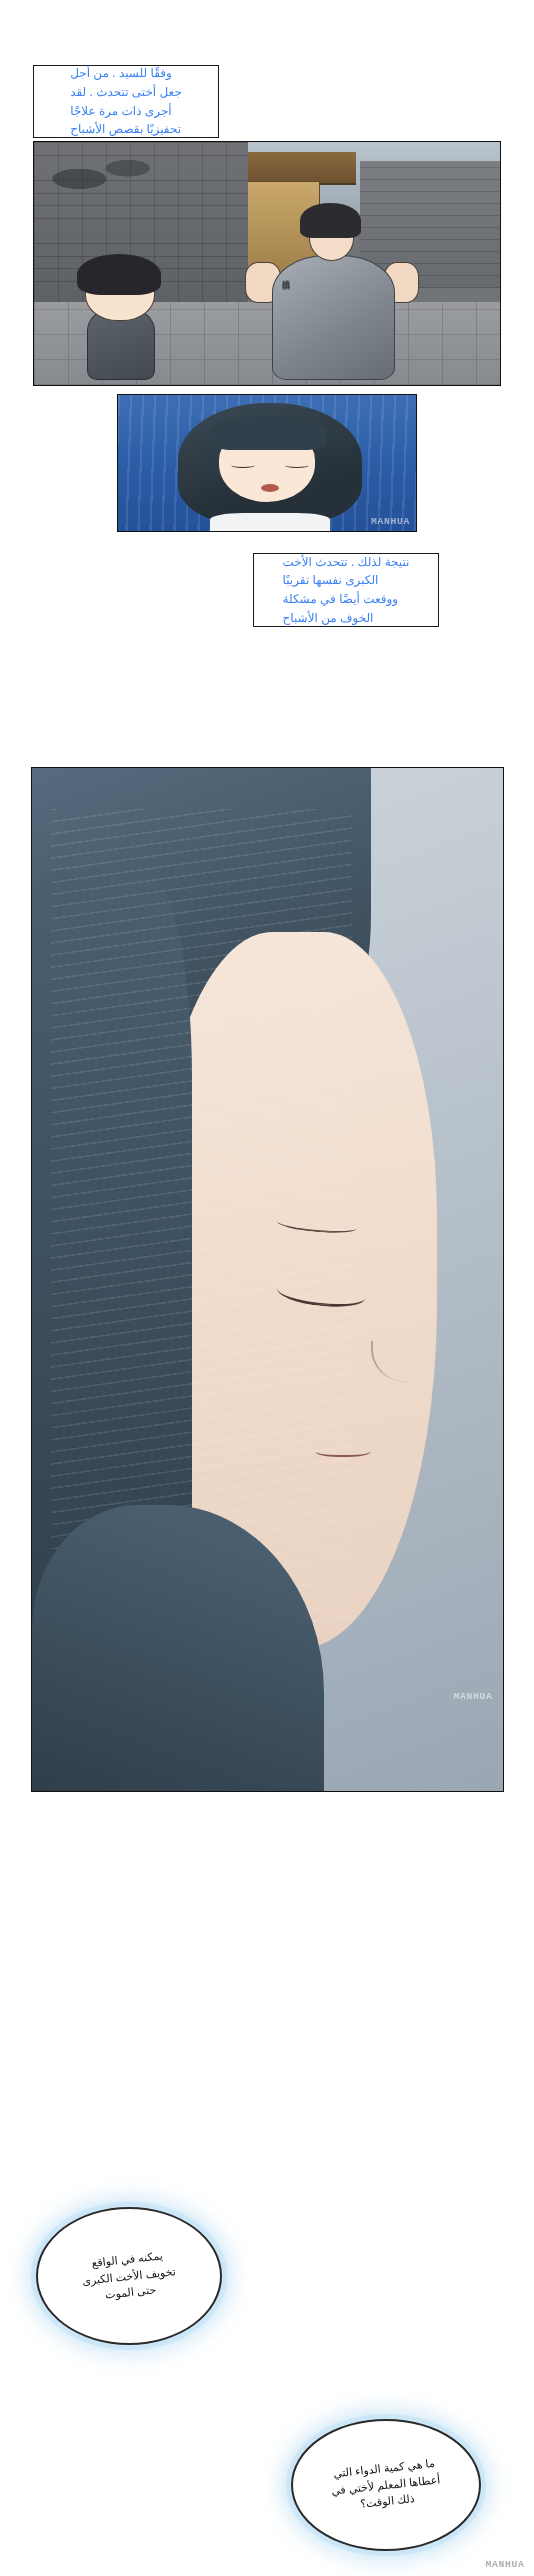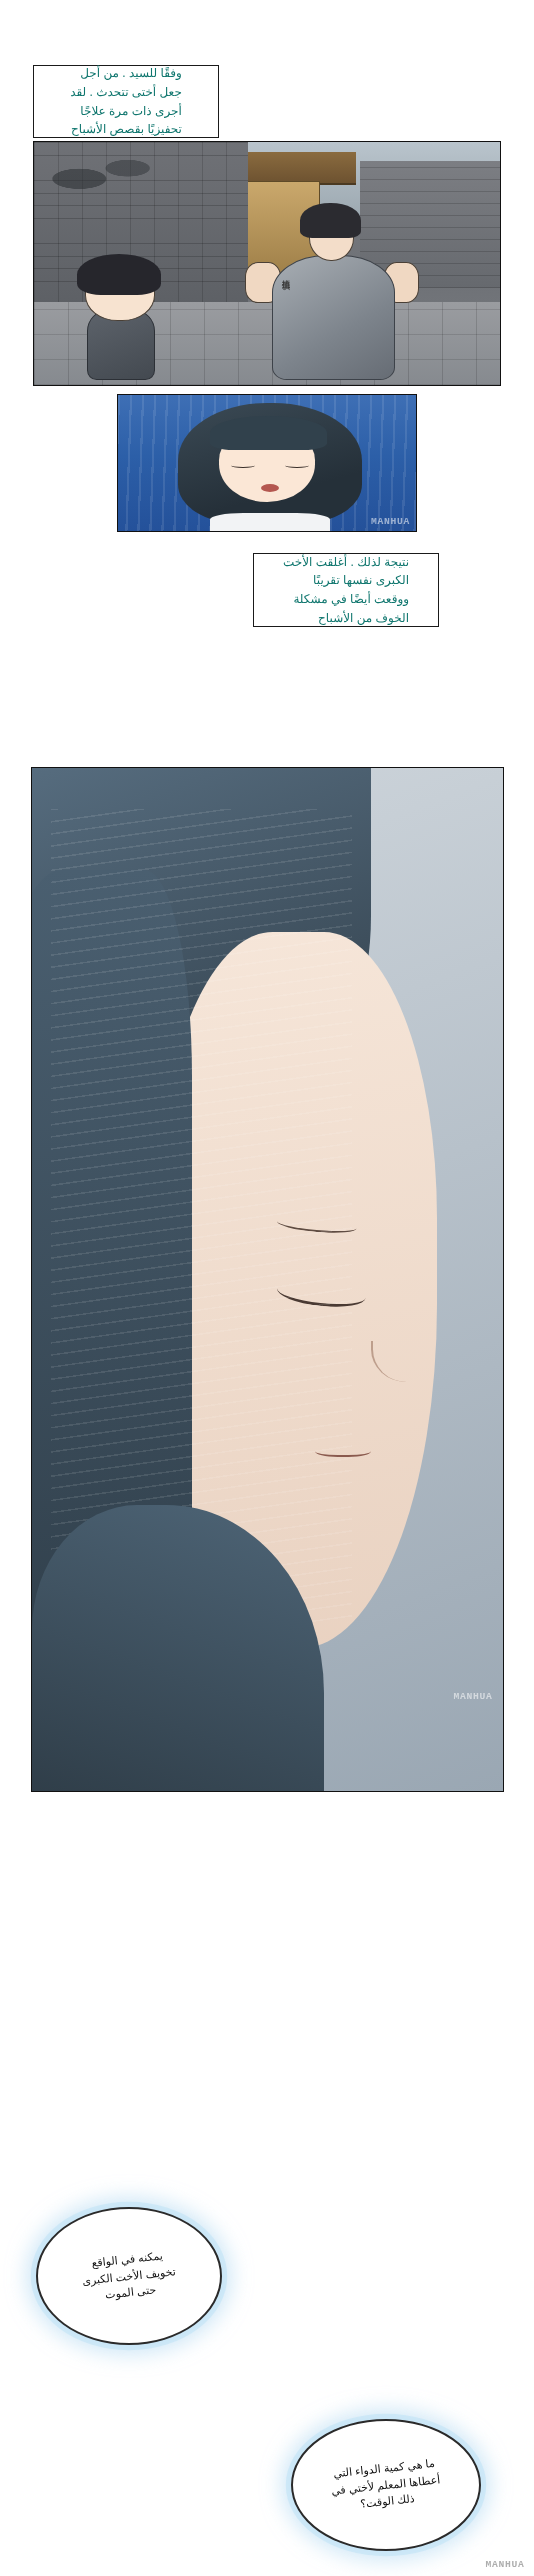--- a/index.html
+++ b/index.html
@@ -25,22 +25,22 @@
     background: #ffffff;
     border: 1.5px solid #1a1a1a;
     box-sizing: border-box;
     display: flex;
     align-items: center;
     justify-content: center;
     padding: 7.4px 9px;
   }
   .caption-box .txt {
     direction: rtl;
-    text-align: right;
-    color: #0f766e;
+    text-align: left;
+    color: #3b82f6;
     font-size: 12px;
     line-height: 1.55;
     white-space: pre-line;
   }
 
   
   .bubble {
     position: absolute;
     border-radius: 50%;
     background: #ffffff;
@@ -318,21 +318,21 @@
       <div class="fringe"></div>
       <div class="eye l"></div>
       <div class="eye r"></div>
       <div class="mouth"></div>
       <div class="shirt"></div>
     </div>
     <div class="wm" style="right:6px; bottom:4.5px;">MANHUA</div>
   </div>
 
   <div class="caption-box" style="left:253px; top:553px; width:186px; height:74px;">
-    <div class="txt">نتيجة لذلك . أغلقت الأخت
+    <div class="txt">نتيجة لذلك . تتحدث الأخت
 الكبرى نفسها تقريبًا
 ووقعت أيضًا في مشكلة
 الخوف من الأشباح</div>
   </div>
 
   <div class="panel3">
     <div class="p3-hair-top"></div>
     <div class="p3-face"></div>
     <div class="p3-brow"></div>
     <div class="p3-eye"></div>

